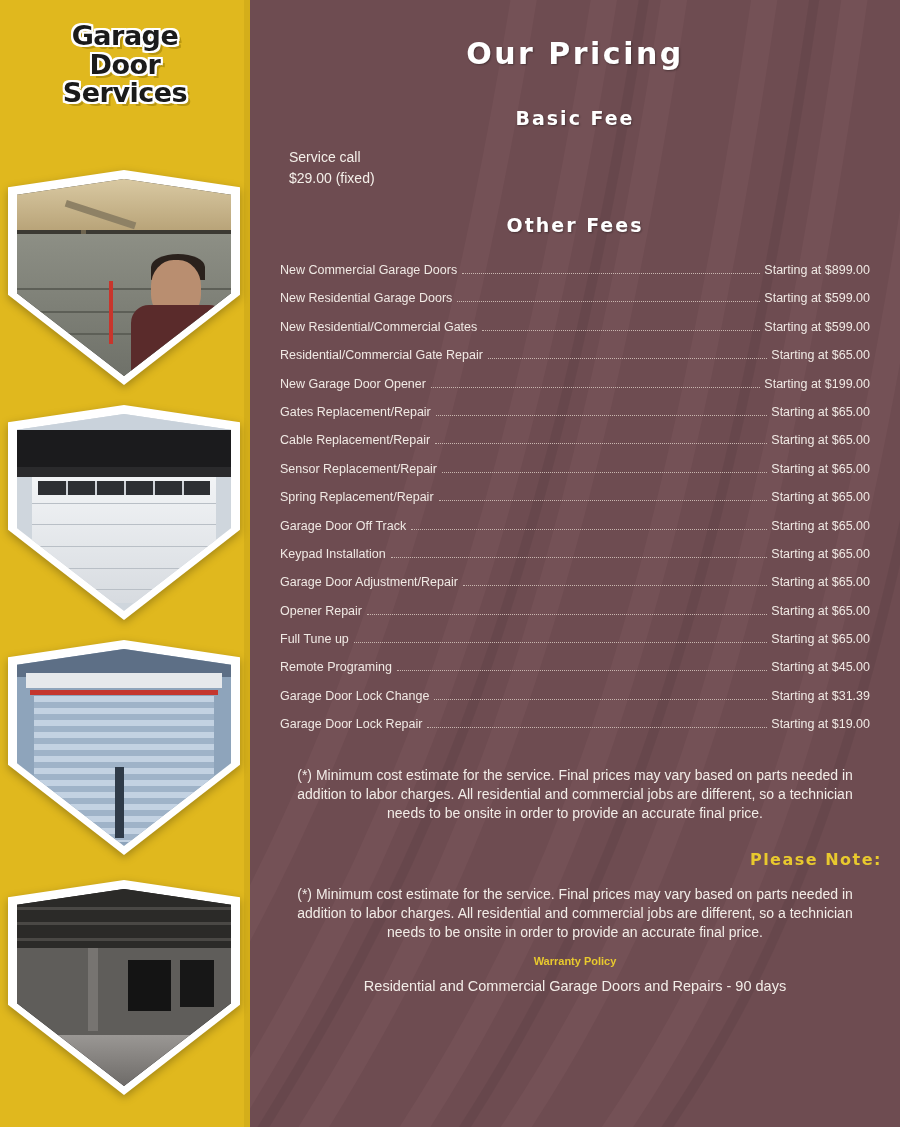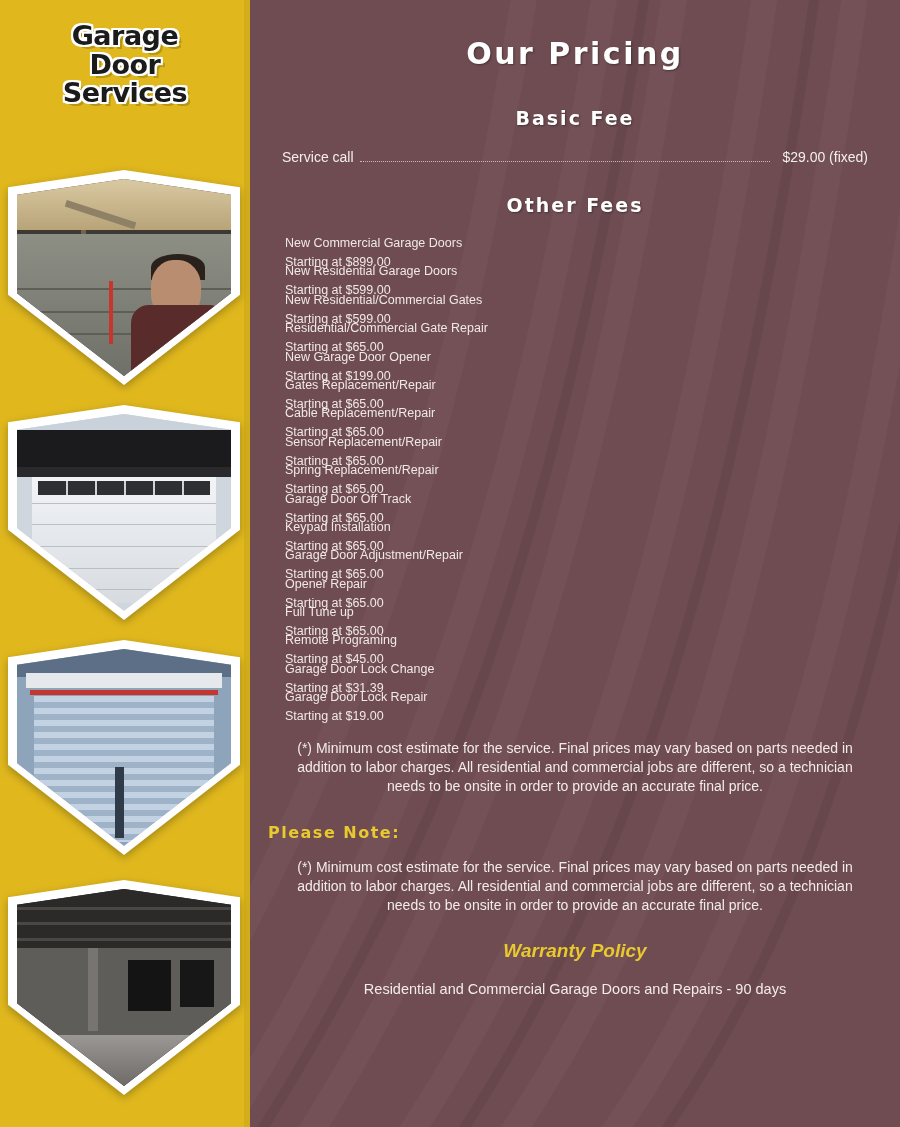--- a/index.html
+++ b/index.html
@@ -155,79 +155,78 @@
   .section-head {
     text-align: center;
     color: #ffffff;
     font-family: "DejaVu Sans", sans-serif;
     font-weight: bold;
     font-size: 19px;
     letter-spacing: 2px;
     text-shadow: 1px 1px 2px rgba(0,0,0,0.35);
   }
   .sh-basic { margin-top: 36px; }
-  .sh-other { margin-top: 28px; margin-bottom: 20px; }
+  .sh-other { margin-top: 28px; margin-bottom: 27px; }
 
   .basic-row {
     display: flex;
     align-items: baseline;
     color: #f4efe9;
     font-size: 14px;
     margin: 20px 14px 0 14px;
+    flex-direction: column;
   }
   .basic-row .nm { white-space: nowrap; }
   .basic-row .dots {
     flex: 1 1 auto;
     border-bottom: 1.5px dotted #cbb9b2;
     margin: 0 5px 4px 6px;
     height: 1px;
   }
   .basic-row .pr { white-space: nowrap; margin-left: 7px; }
 
   .fee-list { margin: 0 12px; }
   .fee-row {
     display: flex;
     align-items: baseline;
     color: #f0e9e4;
     font-size: 12.5px;
     padding: 0;
     height: 28.4px;
-    flex-direction: column;
   }
   .fee-row .nm { white-space: nowrap; }
   .fee-row .dots {
     flex: 1 1 auto;
     border-bottom: 1.3px dotted #c9b6b0;
     margin: 0 4px 4px 5px;
     height: 1px;
   }
   .fee-row .pr { white-space: nowrap; }
 
   .note {
     color: #f2ece7;
     font-size: 14px;
     line-height: 1.38;
     text-align: center;
     margin: 20px 28px 0 28px;
   }
   .please-note {
     color: #e8c92e;
-    text-align: left;
+    text-align: right;
     font-family: "DejaVu Sans", sans-serif;
     font-weight: bold;
     font-size: 16px;
     letter-spacing: 1.5px;
     margin-top: 26px;
   }
   .warranty-title {
     color: #e8c92e;
     text-align: center;
-    font-size: 19px;
-    margin-top: 24px;
-    font-style: italic;
+    font-size: 11px;
+    margin-top: 12px;
   }
   .warranty-text {
     color: #f2ece7;
     text-align: center;
     font-size: 14.5px;
     margin-top: 3px;
   }
 </style>
 </head>
 <body>

